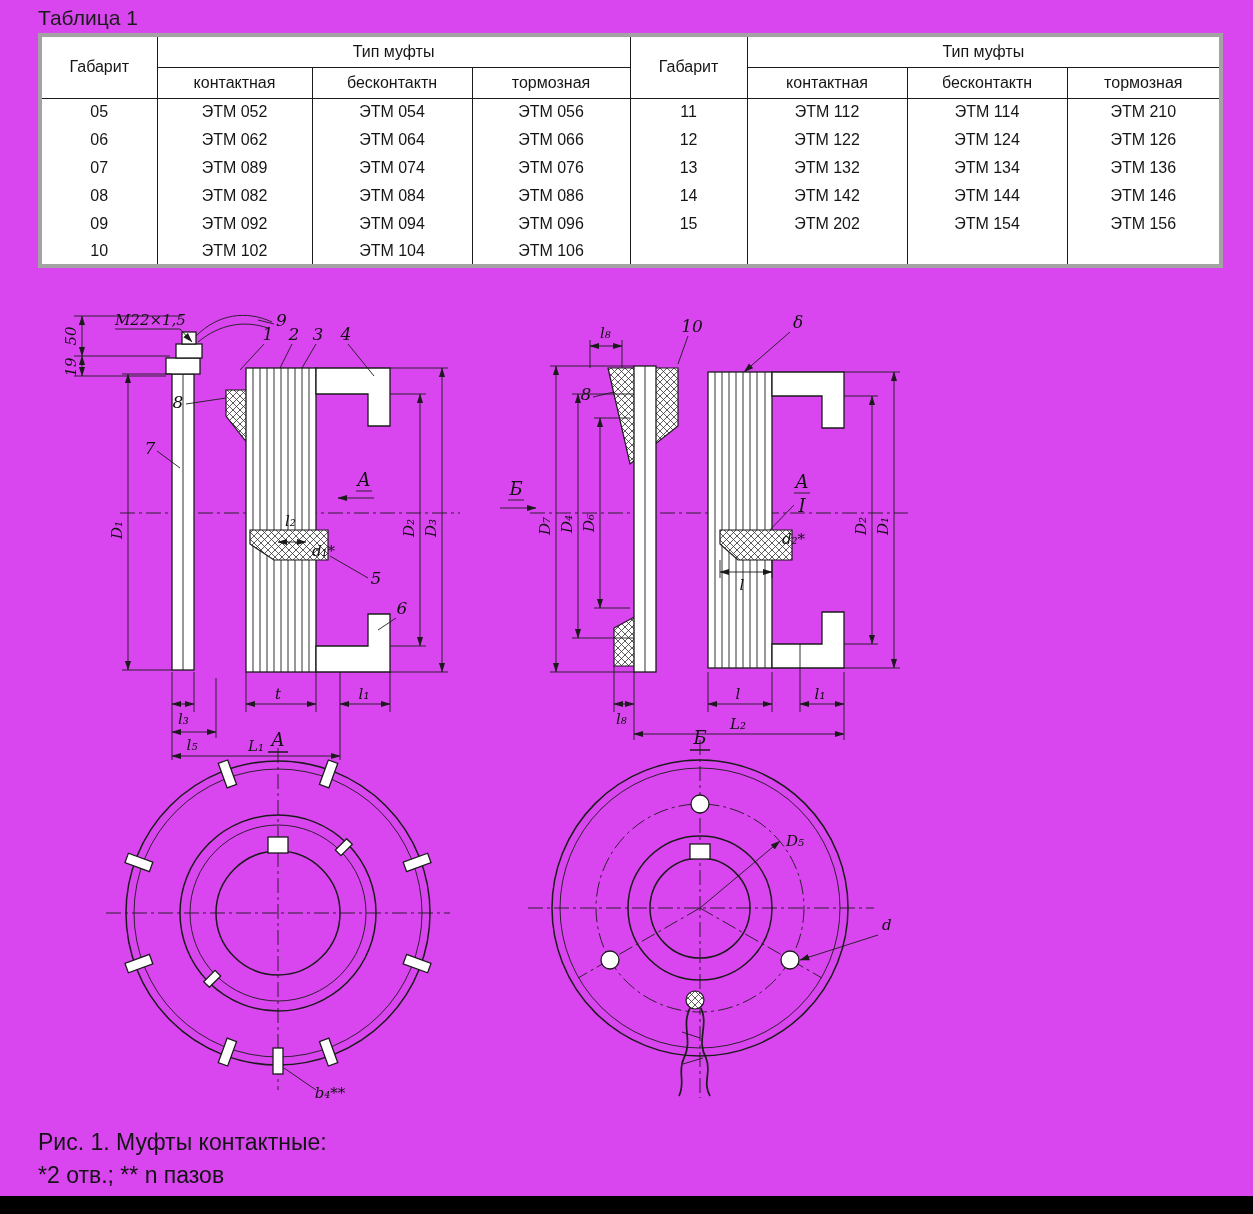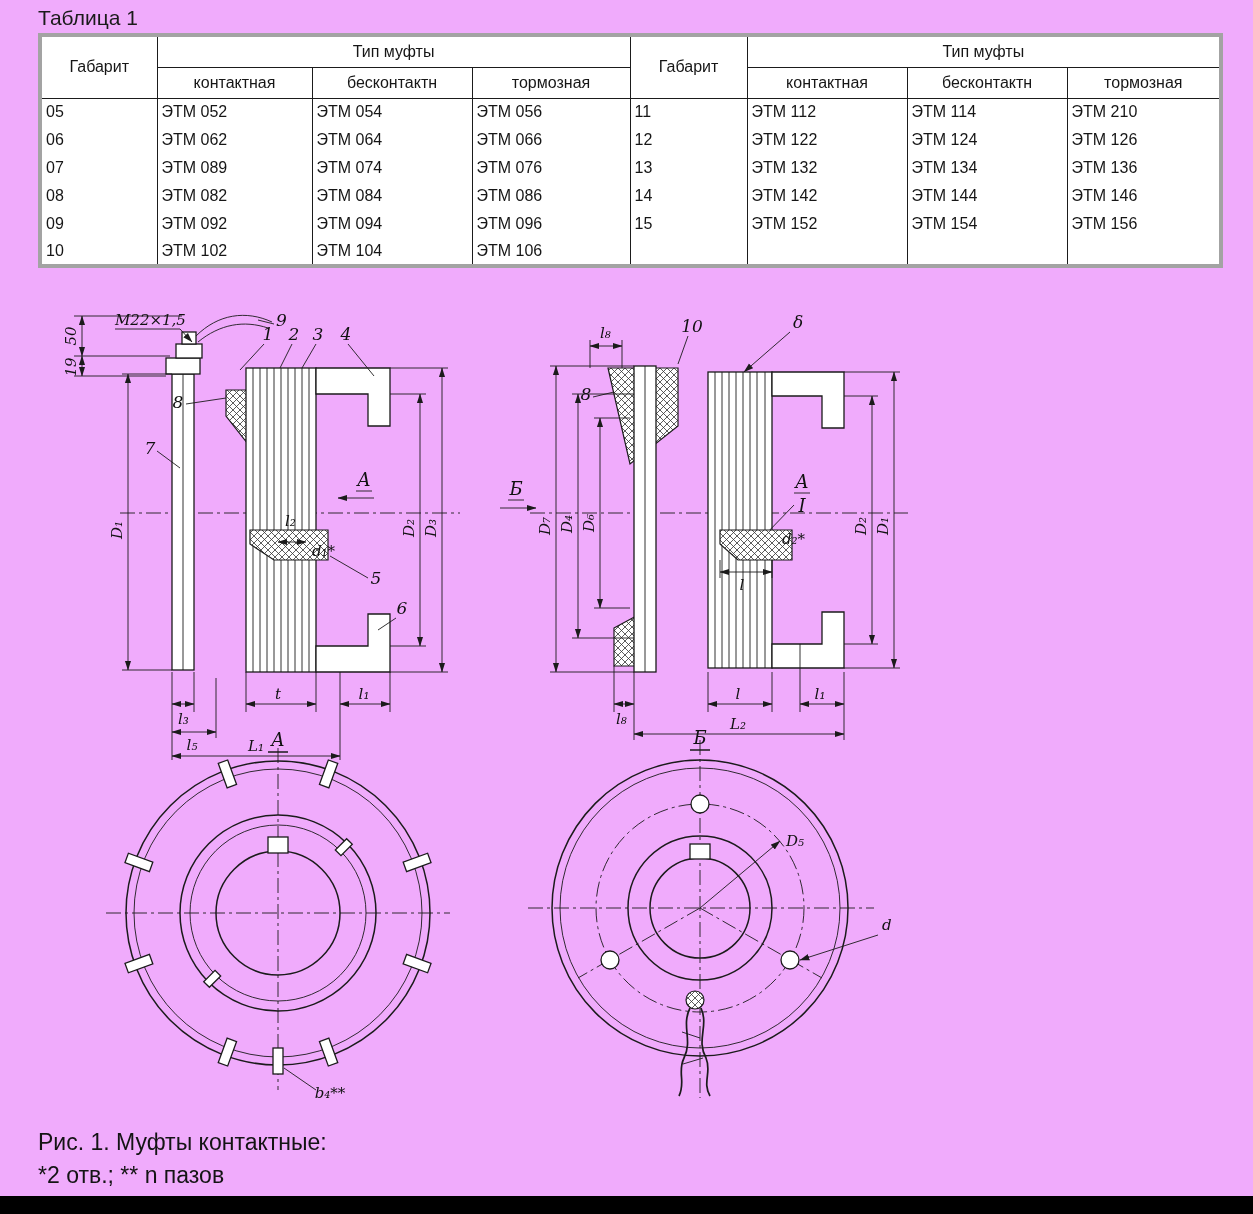--- a/index.html
+++ b/index.html
@@ -1,24 +1,24 @@
 <!DOCTYPE html>
 <html><head>
 <meta charset="utf-8">
 <style>
   *{box-sizing:border-box}
   html,body{margin:0;padding:0;background:#e9e9e9}
   body{font-family:"Liberation Sans",sans-serif;color:#111}
-  .page{position:relative;width:1253px;height:1214px;background:#f0abfc;overflow:hidden;margin:0 auto}
+  .page{position:relative;width:1253px;height:1214px;background:#d946ef;overflow:hidden;margin:0 auto}
   .title{position:absolute;left:38px;top:6px;font-size:21px;color:#1b1b1b}
   table.t1{position:absolute;left:38px;top:33px;width:1181px;border-collapse:collapse;table-layout:fixed;
            border:4px solid #a3a3a3;font-size:16px;color:#161616}
   .t1 th{font-weight:normal;border:1px solid #1b1b1b;padding:0;height:31px;text-align:center;background:#fff}
   .t1 td{border-left:1px solid #1b1b1b;border-right:1px solid #1b1b1b;border-top:none;border-bottom:none;
-         height:28px;padding:4px;background:#fff}
+         text-align:center;height:28px;padding:4px;background:#fff}
   .drawing{position:absolute;left:30px;top:298px;width:905px;height:820px}
   svg .ln{stroke:#1b1b1b;stroke-width:1.5;fill:none}
   svg .thin{stroke:#1b1b1b;stroke-width:0.9;fill:none}
   svg .wht{fill:#fff;stroke:#1b1b1b;stroke-width:1.3}
   svg .hatch{fill:url(#xh);stroke:#1b1b1b;stroke-width:1.2}
   svg .cl{stroke:#1b1b1b;stroke-width:0.9;fill:none;stroke-dasharray:15 4 3 4}
   svg .dim{stroke:#1b1b1b;stroke-width:0.9;fill:none;marker-start:url(#arr);marker-end:url(#arr)}
   svg .ldr{stroke:#1b1b1b;stroke-width:0.9;fill:none}
   svg text.lb{font:italic 15px "DejaVu Serif",serif;fill:#111}
   svg text.num{font:italic 17px "DejaVu Serif",serif;fill:#111}
@@ -102,21 +102,21 @@
         <td>ЭТМ 142</td>
         <td>ЭТМ 144</td>
         <td>ЭТМ 146</td>
       </tr>
       <tr>
         <td>09</td>
         <td>ЭТМ 092</td>
         <td>ЭТМ 094</td>
         <td>ЭТМ 096</td>
         <td>15</td>
-        <td>ЭТМ 152</td>
+        <td>ЭТМ 202</td>
         <td>ЭТМ 154</td>
         <td>ЭТМ 156</td>
       </tr>
       <tr>
         <td>10</td>
         <td>ЭТМ 102</td>
         <td>ЭТМ 104</td>
         <td>ЭТМ 106</td>
         <td></td>
         <td></td>

